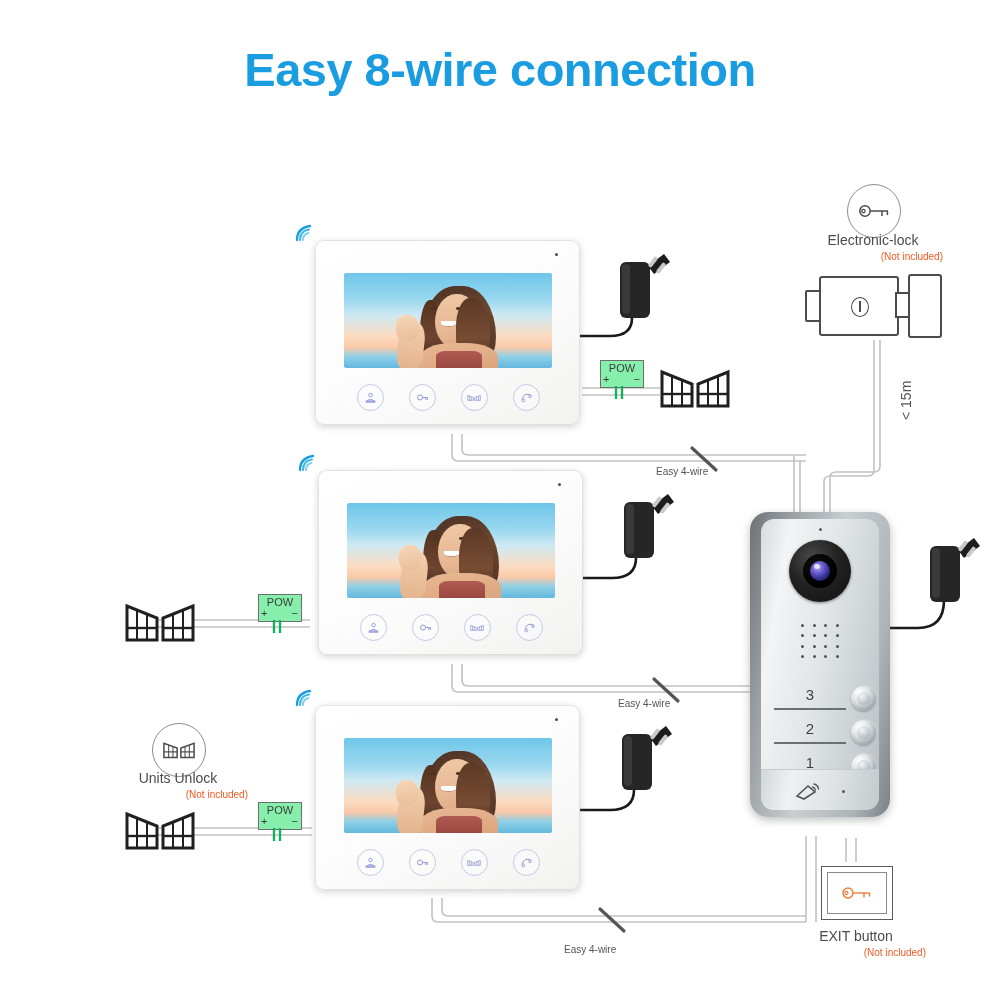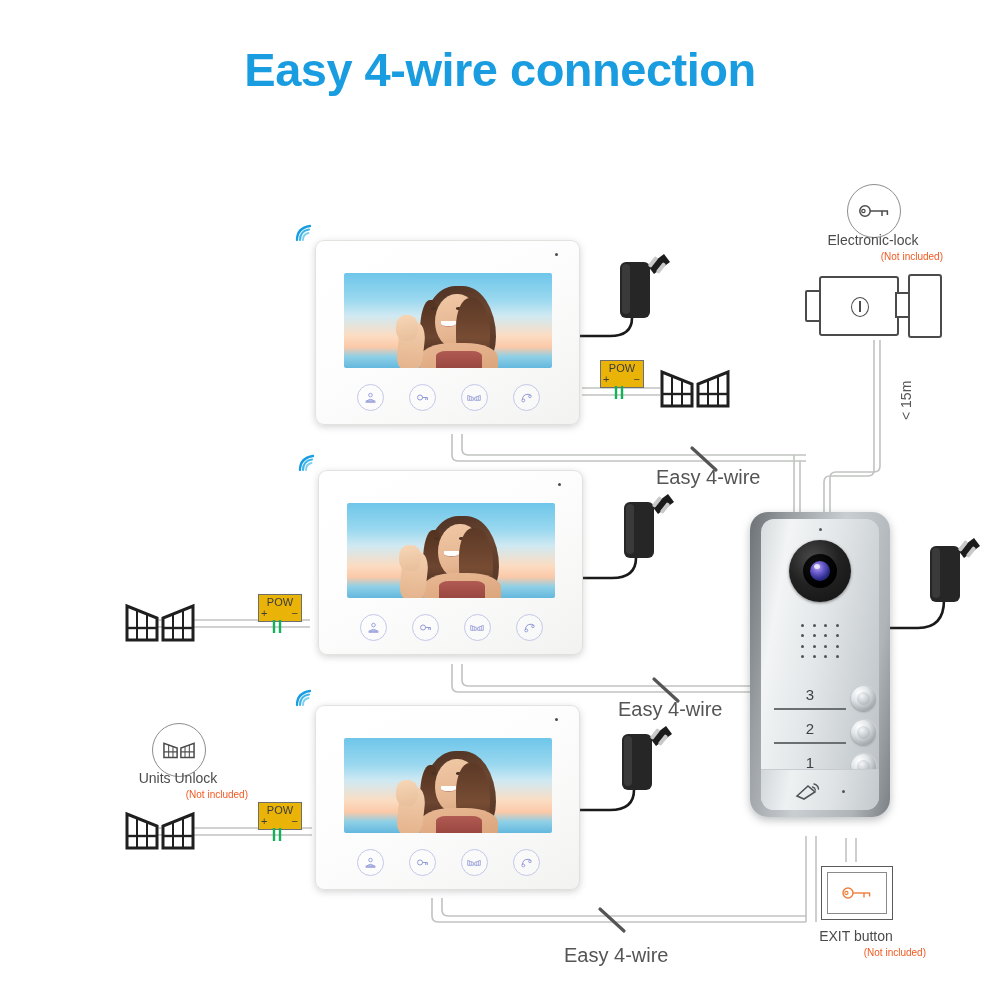--- a/index.html
+++ b/index.html
@@ -59,27 +59,27 @@
      background:linear-gradient(180deg,#f3cfae 0%,#e4b38c 100%);transform:rotate(6deg);}
   .w-hand{position:absolute;left:25%;top:44%;width:22px;height:26px;border-radius:44% 44% 40% 40%;
      background:linear-gradient(170deg,#f6d7b8 0%,#e8bd99 100%);}
   .w-eye{position:absolute;width:5px;height:2.5px;border-radius:50%;background:#4a3326;}
   .w-mouth{position:absolute;left:50%;top:50%;margin-left:-7px;width:15px;height:5px;border-radius:0 0 50% 50%;background:#ffffff;border-bottom:1px solid #c98b78;}
 
   
   .adapter{position:absolute;}
 
   
-  .powbox{position:absolute;width:42px;height:26px;border:1.6px solid #6e6e6e;background:#eab308;
+  .powbox{position:absolute;width:42px;height:26px;border:1.6px solid #6e6e6e;background:#86efac;
      display:flex;flex-direction:column;align-items:center;justify-content:center;}
   .powbox .pw{font-size:11px;color:#3c3c3c;line-height:1.0;}
   .powbox .pm{font-size:11px;color:#3c3c3c;line-height:1.0;letter-spacing:6px;margin-left:5px;}
 
   
-  .lbl{font-size:20px;color:#555;white-space:nowrap;}
+  .lbl{font-size:10px;color:#555;white-space:nowrap;}
   .lbl-name{font-size:14px;color:#4b4b4b;text-align:center;white-space:nowrap;}
   .lbl-not{font-size:10px;color:#f15a22;text-align:right;white-space:nowrap;}
   .icon-circle{width:52px;height:52px;border-radius:50%;border:1.5px solid #8d8d8d;
      display:flex;align-items:center;justify-content:center;background:#fff;}
   .vert{transform:rotate(-90deg);transform-origin:left top;font-size:14px;color:#555;white-space:nowrap;}
 
   
   .station{position:absolute;width:140px;height:305px;}
   .st-shadow{position:absolute;left:0;top:0;width:140px;height:305px;border-radius:18px;
      background:linear-gradient(100deg,#6d7276 0%,#9aa0a4 22%,#c9ced1 50%,#aeb4b8 80%,#7b8084 100%);
@@ -124,21 +124,21 @@
   
   .exitbox{position:absolute;width:70px;height:52px;border:1.8px solid #5a5a5a;background:#fff;}
   .exitinner{position:absolute;left:5px;top:5px;width:58px;height:40px;border:1.2px solid #8a8a8a;
      display:flex;align-items:center;justify-content:center;}
 </style>
 </head>
 <body>
 
 <div class="stage">
 
-  <div class="abs" id="title">Easy 4-wire connection</div>
+  <div class="abs" id="title">Easy 8-wire connection</div>
 
   <svg class="wires" viewBox="0 0 1000 1000">
     <g fill="none" stroke="#c0c3c0" stroke-width="1.6">
 
       <path d="M452 434 L452 455 Q452 461 458 461 L806 461"></path>
       <path d="M462 434 L462 449 Q462 455 468 455 L806 455"></path>
 
       <path d="M452 664 L452 686 Q452 692 458 692 L806 692"></path>
       <path d="M462 664 L462 680 Q462 686 468 686 L806 686"></path>
 

